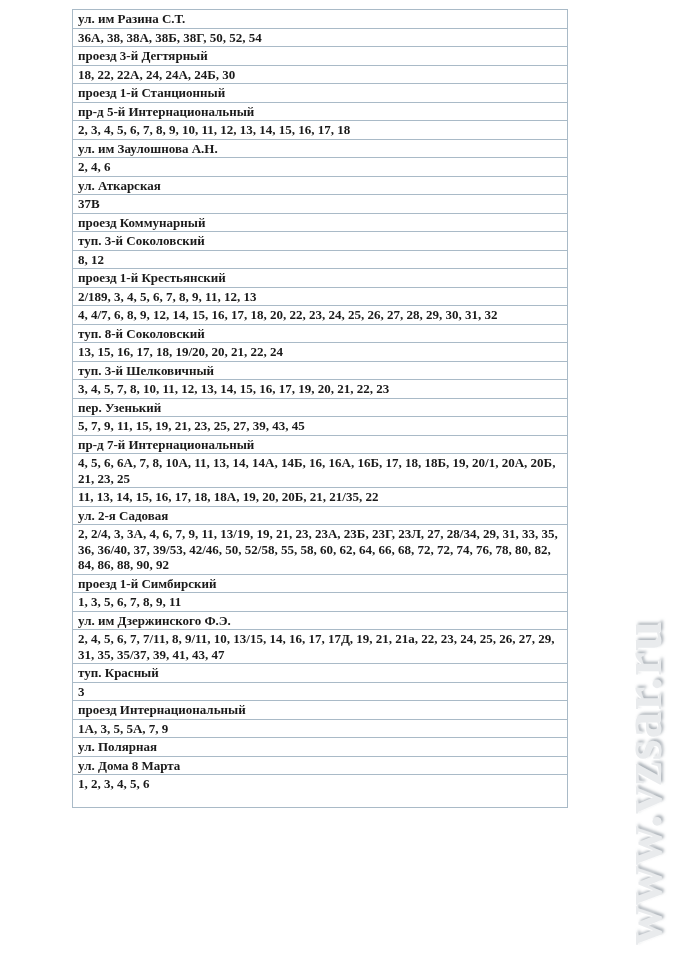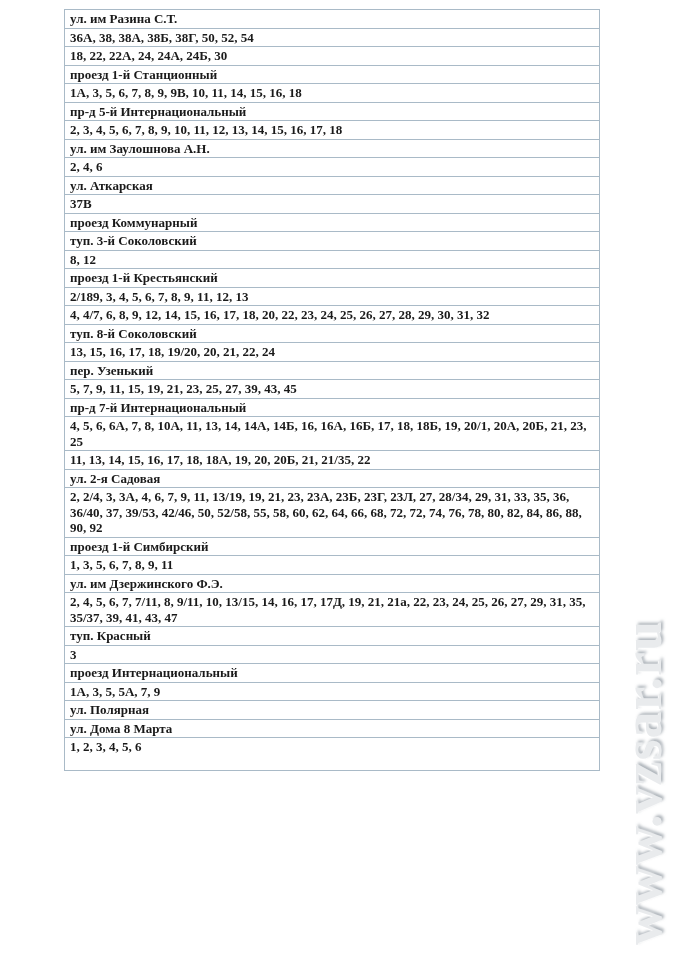--- a/index.html
+++ b/index.html
@@ -9,23 +9,23 @@
   body {
     width: 678px;
     height: 960px;
     position: relative;
     background: #ffffff;
     overflow: hidden;
     font-family: "Liberation Serif", "DejaVu Serif", serif;
   }
   .address-table {
     position: absolute;
-    left: 64px;
+    left: 72px;
     top: 9px;
-    width: 536px;
+    width: 496px;
     border-collapse: collapse;
     table-layout: fixed;
   }
   .address-table td {
     border: 1px solid var(--border-color, #a9bac7);
     padding: 1px 4px 1px 5px;
     font-size: 13px;
     line-height: 15.5px;
     font-weight: bold;
     color: #1a1a1a;
@@ -58,27 +58,27 @@
 
 <table class="address-table">
   <tbody>
       <tr>
         <td>ул. им Разина С.Т.</td>
       </tr>
       <tr>
         <td>36А, 38, 38А, 38Б, 38Г, 50, 52, 54</td>
       </tr>
       <tr>
+        <td>проезд 3-й Дегтярный</td>
+      </tr>
+      <tr>
         <td>18, 22, 22А, 24, 24А, 24Б, 30</td>
       </tr>
       <tr>
         <td>проезд 1-й Станционный</td>
-      </tr>
-      <tr>
-        <td>1А, 3, 5, 6, 7, 8, 9, 9В, 10, 11, 14, 15, 16, 18</td>
       </tr>
       <tr>
         <td>пр-д 5-й Интернациональный</td>
       </tr>
       <tr>
         <td>2, 3, 4, 5, 6, 7, 8, 9, 10, 11, 12, 13, 14, 15, 16, 17, 18</td>
       </tr>
       <tr>
         <td>ул. им Заулошнова А.Н.</td>
       </tr>
@@ -107,20 +107,26 @@
         <td>2/189, 3, 4, 5, 6, 7, 8, 9, 11, 12, 13</td>
       </tr>
       <tr>
         <td>4, 4/7, 6, 8, 9, 12, 14, 15, 16, 17, 18, 20, 22, 23, 24, 25, 26, 27, 28, 29, 30, 31, 32</td>
       </tr>
       <tr>
         <td>туп. 8-й Соколовский</td>
       </tr>
       <tr>
         <td>13, 15, 16, 17, 18, 19/20, 20, 21, 22, 24</td>
+      </tr>
+      <tr>
+        <td>туп. 3-й Шелковичный</td>
+      </tr>
+      <tr>
+        <td>3, 4, 5, 7, 8, 10, 11, 12, 13, 14, 15, 16, 17, 19, 20, 21, 22, 23</td>
       </tr>
       <tr>
         <td>пер. Узенький</td>
       </tr>
       <tr>
         <td>5, 7, 9, 11, 15, 19, 21, 23, 25, 27, 39, 43, 45</td>
       </tr>
       <tr>
         <td>пр-д 7-й Интернациональный</td>
       </tr>

